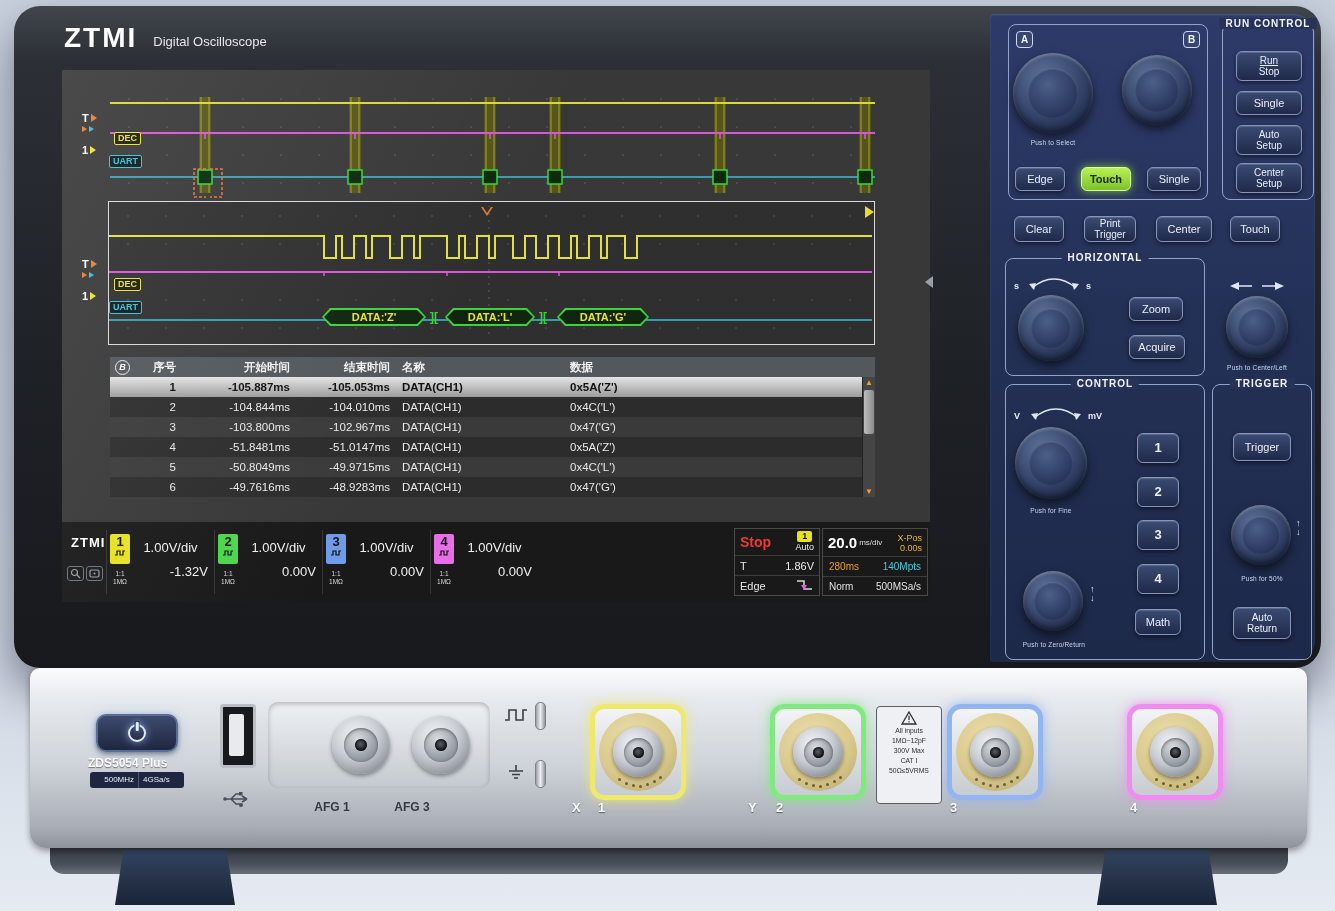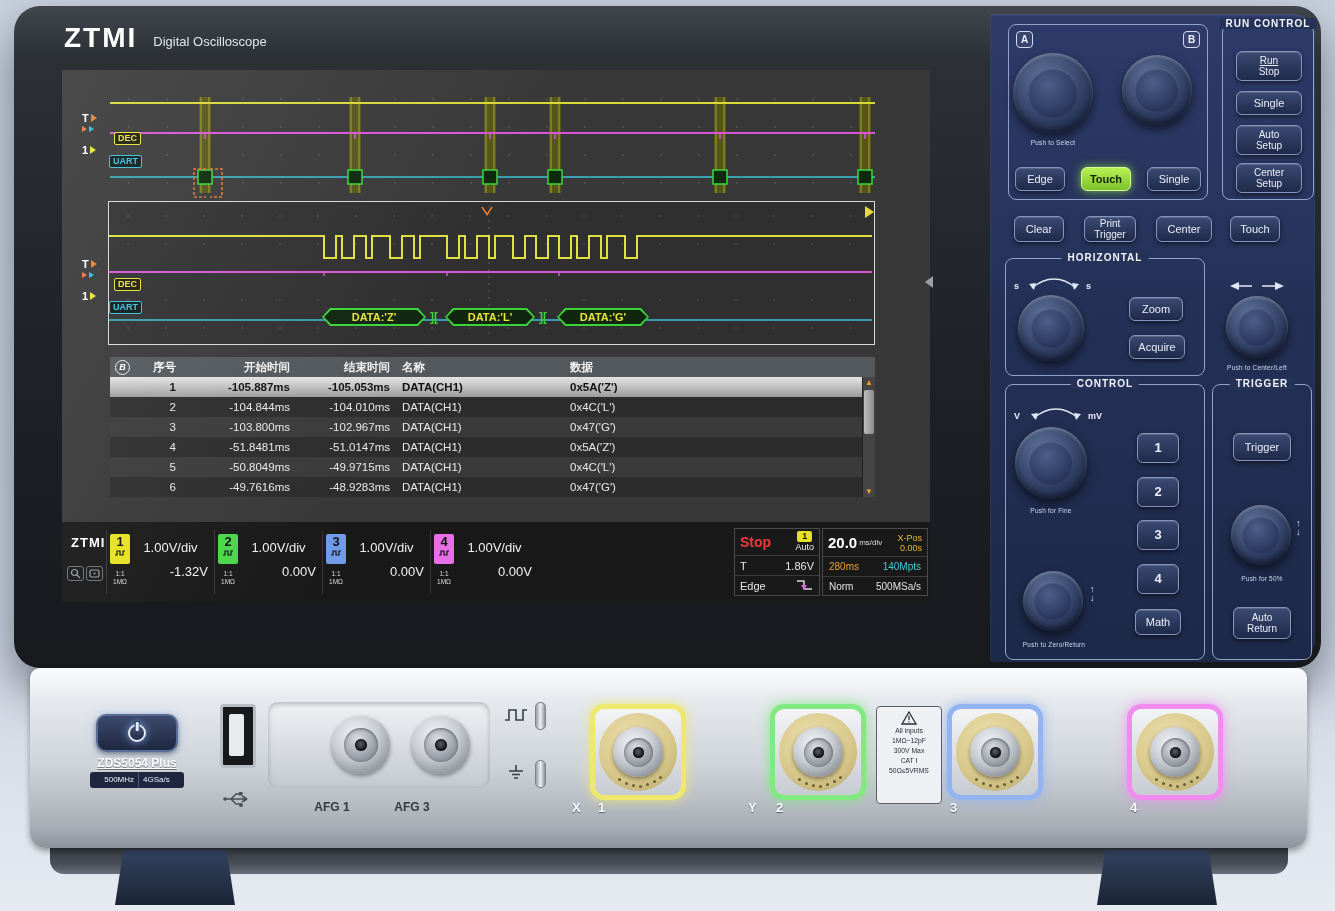--- a/index.html
+++ b/index.html
@@ -150,22 +150,22 @@
   .pwr-btn { position:absolute; left:66px; top:46px; width:82px; height:38px; border-radius:10px;
              background:linear-gradient(180deg,#3d4a6c,#1e2740); border:2px solid #5a6d96;
              display:flex; align-items:center; justify-content:center;
              box-shadow:0 2px 5px rgba(0,0,0,.4), 0 0 12px rgba(120,170,255,.35); cursor:pointer; }
   .pwr-icon { position:relative; width:18px; height:18px; border:2.5px solid #e6ecf8; border-radius:50%;
               box-shadow:0 0 8px rgba(140,180,255,.8); }
   .pwr-icon::before { content:""; position:absolute; left:50%; top:-5px; transform:translateX(-50%);
               width:5px; height:8px; background:#232c47; }
   .pwr-icon::after { content:""; position:absolute; left:50%; top:-4px; transform:translateX(-50%);
               width:2.5px; height:9px; background:#e6ecf8; border-radius:1px; box-shadow:0 0 6px rgba(140,180,255,.9); }
-  .model { position:absolute; left:58px; top:88px; width:98px; text-align:center; color:#fdfdfe;
-           font-size:12px; font-weight:bold; text-shadow:0 1px 1px rgba(0,0,0,.45);text-decoration:underline; }
+  .model { position:absolute; left:58px; top:88px; width:98px; text-align:left; color:#fdfdfe;
+           font-size:12px; font-weight:bold; text-shadow:0 1px 1px rgba(0,0,0,.45); }
   .specbadge { position:absolute; left:60px; top:104px; width:94px; height:16px; background:#1f2740;
            border-radius:3px; display:flex; align-items:center; justify-content:center; gap:0; overflow:hidden; }
   .specbadge span { color:#eef2fa; font-size:8px; padding:0 4px; line-height:16px; }
   .specbadge span:first-child { border-right:1px solid #4a5578; }
   .usbport { position:absolute; left:190px; top:36px; width:36px; height:64px; background:#17191c;
              border:3px solid #b9bec5; border-radius:4px; }
   .usb-tongue { position:absolute; left:6px; top:7px; width:15px; height:42px; background:#e9eaed; border-radius:2px; }
   .usb-sym { position:absolute; left:192px; top:122px; }
   .afgbox { position:absolute; left:238px; top:34px; width:222px; height:86px; border-radius:10px;
             background:linear-gradient(180deg,#eff1f4,#c4c9cf); box-shadow:inset 0 2px 5px rgba(0,0,0,.25); }

